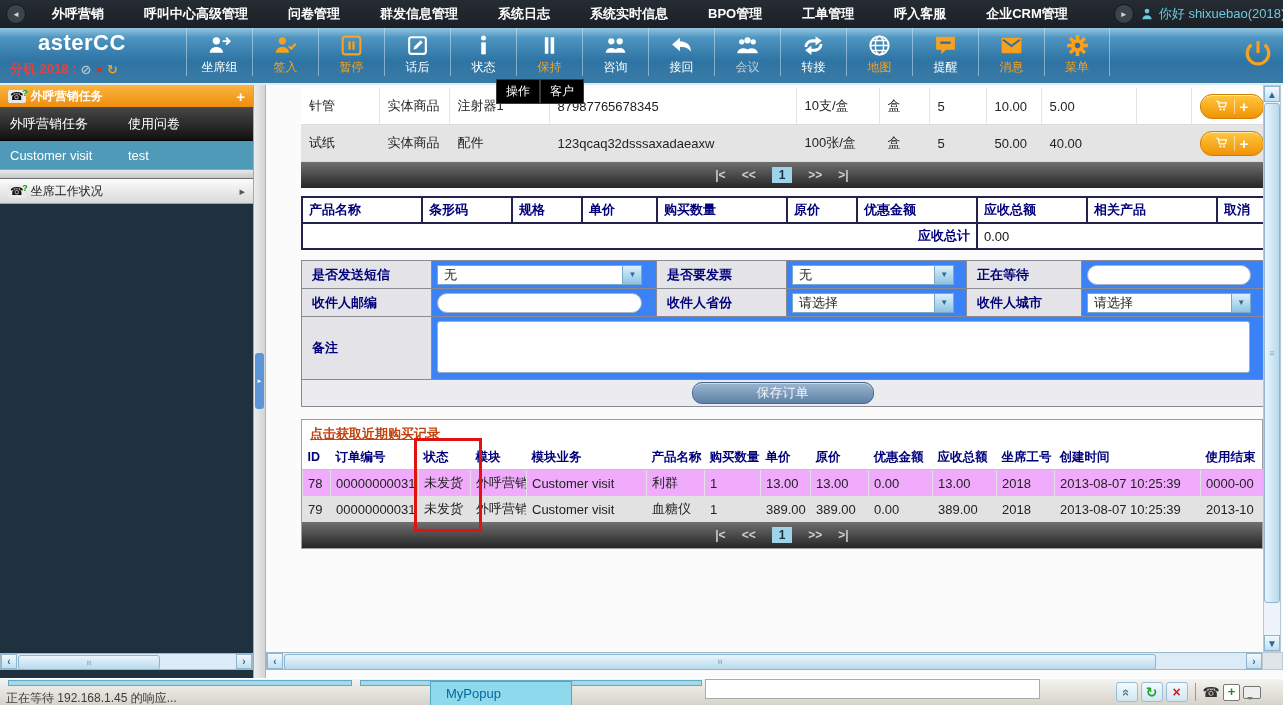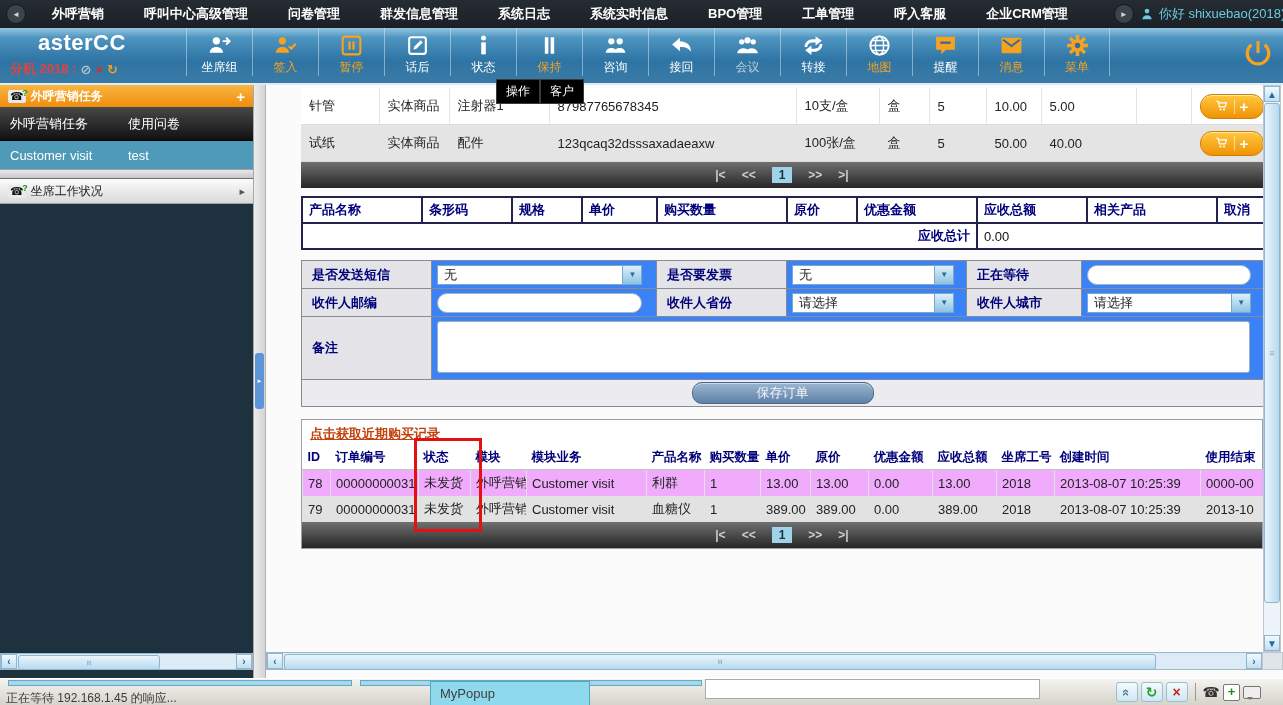--- a/index.html
+++ b/index.html
@@ -126,22 +126,22 @@
     box-sizing:border-box;display:flex;}
   .h-thumb-main{width:870px;}
   .h-track-main{flex:1;}
   .scroll-corner{position:absolute;right:0;top:567px;width:21px;height:18px;background:#dfe5ea;border:1px solid #c0c8ce;box-sizing:border-box;}
   
   .statusbar{position:absolute;left:0;bottom:0;width:1283px;height:27px;background:linear-gradient(#f4f3ee,#d6d3ca);
     border-top:1px solid #fff;box-sizing:border-box;z-index:20;}
   .sb-strip{position:absolute;top:1px;height:6px;background:#a5d9ea;border:1px solid #64a9c6;box-sizing:border-box;}
   .strip1{left:8px;width:344px;} .strip2{left:360px;width:342px;}
   .white-box{position:absolute;left:705px;top:0;width:335px;height:20px;background:#fff;border:1px solid #aaa;box-sizing:border-box;}
-  .popup-tab{position:absolute;left:430px;top:2px;width:160px;height:25px;background:#8fd9ec;border:1px solid #55a6c2;
-    box-sizing:border-box;color:#404040;font-size:13px;display:flex;align-items:center;padding-left:9px;cursor:pointer;}
+  .popup-tab{position:absolute;left:430px;top:2px;width:142px;height:25px;background:#8fd9ec;border:1px solid #55a6c2;
+    box-sizing:border-box;color:#0369a1;font-size:13px;display:flex;align-items:center;padding-left:15px;cursor:pointer;}
   .status-text{position:absolute;left:6px;top:11px;color:#3c3c3c;font-size:12px;}
   .sb-controls{position:absolute;right:22px;top:3px;display:flex;align-items:center;gap:3px;}
   .ctl-btn{width:22px;height:20px;background:linear-gradient(#f4fafd,#cfe7f3);border:1px solid #96bed6;border-radius:3px;
     display:flex;align-items:center;justify-content:center;font-weight:bold;cursor:pointer;box-sizing:border-box;}
   .ctl-up{color:#4a7a9a;transform:rotate(90deg);font-size:13px;}
   .ctl-green{color:#2a9e2a;font-size:14px;}
   .ctl-red{color:#cc2222;font-size:14px;}
   .ctl-sep{width:1px;height:18px;background:#9a9a9a;margin:0 4px;}
   .ctl-plain{cursor:pointer;display:flex;align-items:center;justify-content:center;}
   .ctl-phone{color:#333;font-size:14px;}

